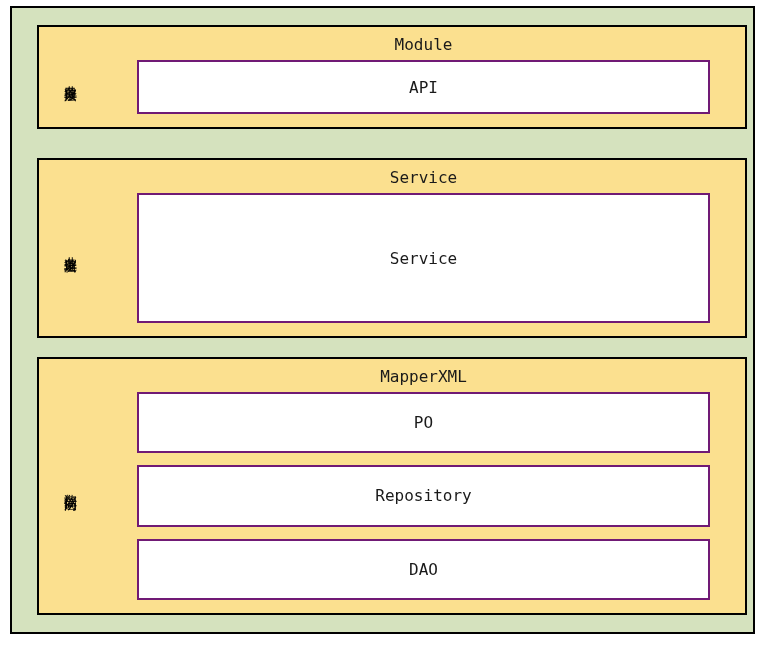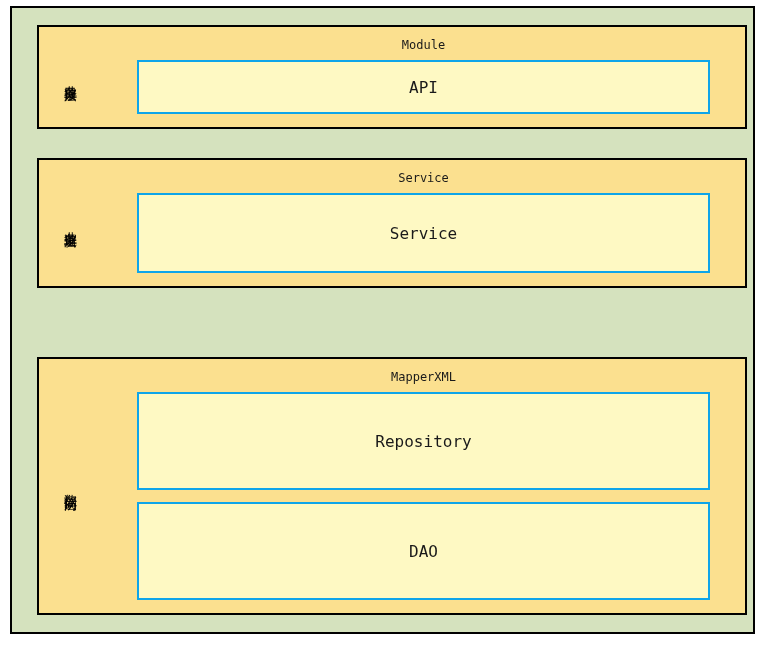--- a/index.html
+++ b/index.html
@@ -37,21 +37,21 @@
   .layer {
     position: absolute;
     left: 25px;
     width: 710px;
     background: #fbe08f;
     border: 2px solid #000000;
     box-sizing: border-box;
   }
 
   .layer-module     { top: 17px;  height: 104px; }
-  .layer-service    { top: 150px; height: 130px; }
+  .layer-service    { top: 150px; height: 180px; }
   .layer-repository { top: 349px; height: 258px; }
 
   
   .layer-vlabel {
     position: absolute;
     left: 20px;
     top: 0;
     bottom: 0;
     width: 22px;
     display: flex;
@@ -69,41 +69,41 @@
 
   
   .layer-title {
     position: absolute;
     left: 98px;
     right: 35px;
     top: 7px;
     height: 22px;
     line-height: 22px;
     text-align: center;
-    font-size: 12px;
+    font-size: 16px;
     color: #1a1a1a;
   }
 
   
   .component-stack {
     position: absolute;
     left: 98px;
     right: 35px;
     top: 33px;
     bottom: 13px;
     display: flex;
     flex-direction: column;
     gap: 12px;
   }
 
   .component-box {
     flex: 1 1 0;
     min-height: 0;
-    background: #fef9c3;
-    border: 2px solid #0ea5e9;
+    background: #ffffff;
+    border: 2px solid #701a75;
     box-sizing: border-box;
     display: flex;
     align-items: center;
     justify-content: center;
     font-size: 16px;
     color: #1a1a1a;
   }
 </style>
 </head>
 <body>
@@ -125,19 +125,20 @@
       <div class="layer-title">Service</div>
       <div class="component-stack">
         <div class="component-box">Service</div>
       </div>
     </div>
 
     <div class="layer layer-repository">
       <div class="layer-vlabel">数据访问层</div>
       <div class="layer-title">MapperXML</div>
       <div class="component-stack">
+        <div class="component-box">PO</div>
         <div class="component-box">Repository</div>
         <div class="component-box">DAO</div>
       </div>
     </div>
 
   </div>
 </div>
 
 </body></html>

